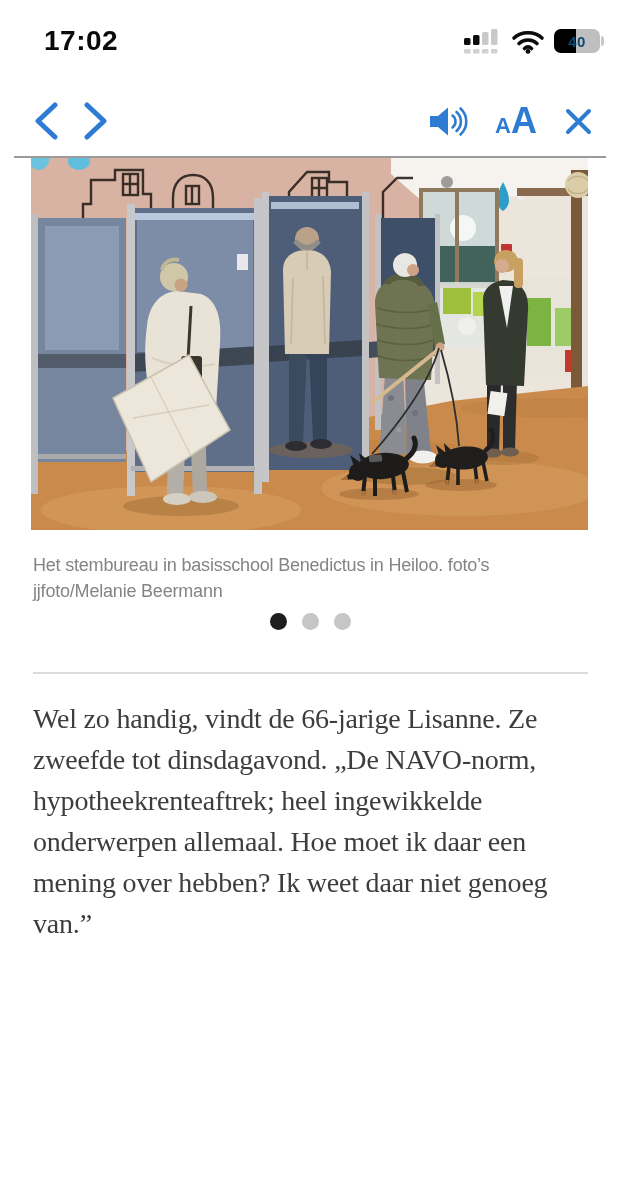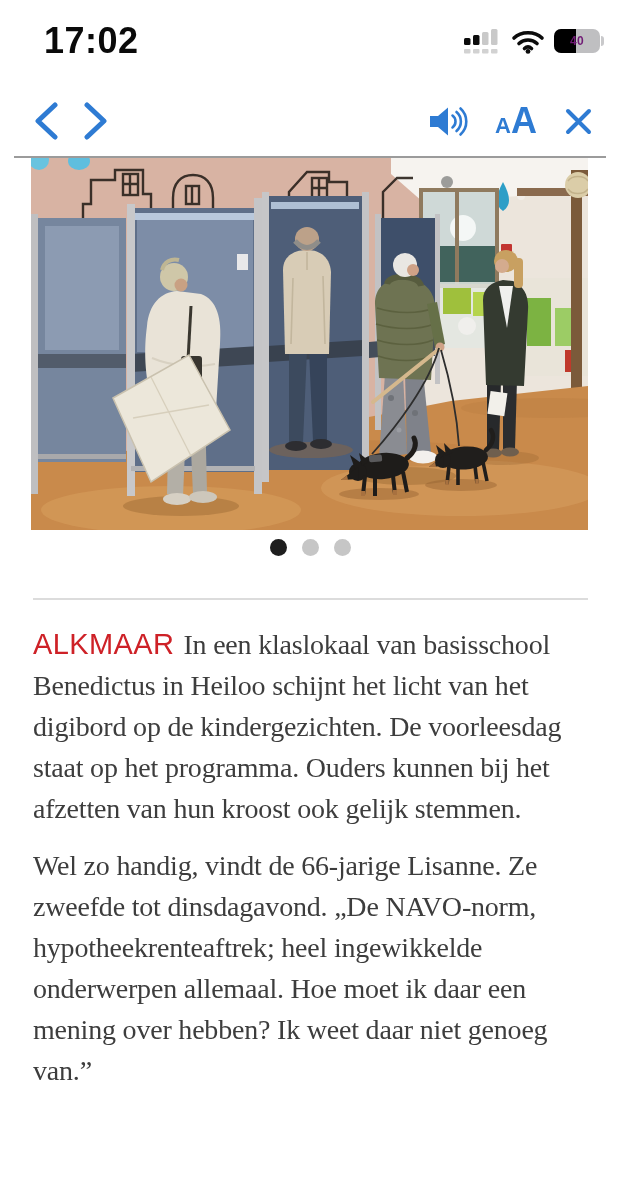--- a/index.html
+++ b/index.html
@@ -5,27 +5,27 @@
   html,body{margin:0;padding:0;background:#fff;}
   .screen{
     position:relative;width:620px;height:1200px;background:#fff;overflow:hidden;
     font-family:"Liberation Sans",sans-serif;color:#222;
   }
   
   .status-bar{
     display:flex;align-items:center;justify-content:space-between;
     padding:20px 16px 0 44px;height:42px;
   }
-  .status-time{font-size:36px;font-weight:700;letter-spacing:.5px;color:#0a0a0a;}
+  .status-time{font-size:28px;font-weight:700;letter-spacing:.5px;color:#0a0a0a;}
   .status-icons{display:flex;align-items:center;gap:9px;}
   .battery{position:relative;width:46px;height:24px;border-radius:7px;background:#bfbfc1;overflow:hidden;}
   .battery-fill{position:absolute;left:0;top:0;bottom:0;width:47%;background:#000;}
   .battery-text{
     position:absolute;inset:0;display:flex;align-items:center;justify-content:center;
-    color:#701a75;font-size:12px;font-weight:700;letter-spacing:.3px;
+    color:#0c4a6e;font-size:15px;font-weight:700;letter-spacing:.3px;
   }
   .battery-nub{width:3px;height:10px;background:#c9c9cb;border-radius:0 3px 3px 0;margin-left:1px;}
   .battery-wrap{display:flex;align-items:center;}
   
   .toolbar{display:flex;align-items:center;padding:40px 26px 16px 33px;}
   .icon-btn{background:none;border:none;padding:0;cursor:pointer;display:flex;align-items:flex-end;}
   .icon-btn + .icon-btn{margin-left:24px;}
   .toolbar .spacer{flex:1;}
   .text-size-btn{color:var(--accent-blue,#2e7bd3);font-family:"Liberation Sans",sans-serif;font-weight:700;align-items:baseline;}
   .a-small{font-size:22px;line-height:1;}
@@ -297,27 +297,27 @@
         <line x1="446" y1="321" x2="446" y2="326" stroke="#a8713f" stroke-width="3.6"></line>
         <path d="M455 292 C462 286 464 278 460 272" stroke="#201e1c" stroke-width="4.5" fill="none" stroke-linecap="round"></path>
       </g>
       <g stroke="#2e2e2e" stroke-width="1.8" fill="none">
         <path d="M408 190 C398 226 366 268 341 296"></path>
         <path d="M410 192 C420 226 426 258 428 288"></path>
       </g>
     </svg>
   </figure>
 
+  <figcaption class="caption">Het stembureau in basisschool Benedictus in Heiloo. foto’s jjfoto/Melanie Beermann</figcaption>
 
   <div class="dots">
       <span class="dot active"></span>
       <span class="dot"></span>
       <span class="dot"></span>
     </div>
 
   <hr class="content-divider">
 
   <article class="article">
-    <p><span class="dateline">ALKMAAR</span><span>In een klaslokaal van basisschool Benedictus in Heiloo schijnt het licht van het digibord op de kindergezichten. De voorleesdag staat op het programma. Ouders kunnen bij het afzetten van hun kroost ook gelijk stemmen.</span></p>
     <p>Wel zo handig, vindt de 66-jarige Lisanne. Ze zweefde tot dinsdagavond. „De NAVO-norm, hypotheekrenteaftrek; heel ingewikkelde onderwerpen allemaal. Hoe moet ik daar een mening over hebben? Ik weet daar niet genoeg van.”</p>
   </article>
 
 </div>
 
 </body></html>

